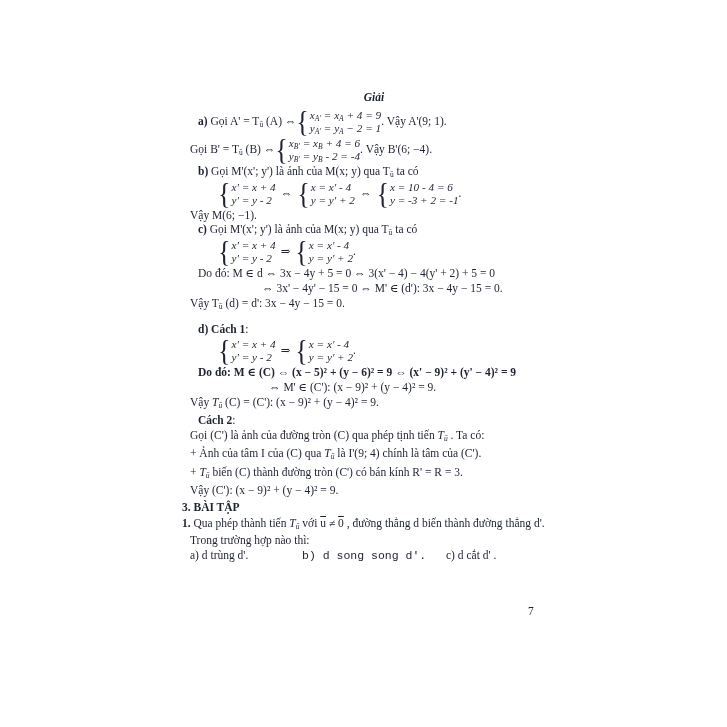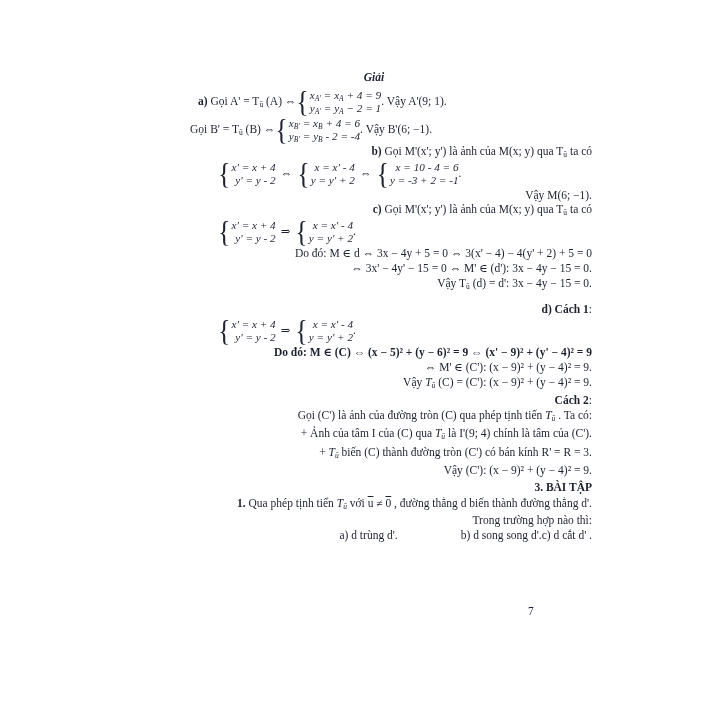--- a/index.html
+++ b/index.html
@@ -2,36 +2,36 @@
 <html><head>
 <meta charset="utf-8">
 <style>
   html,body{margin:0;padding:0;}
   body{
     width:727px;height:727px;background:#ffffff;overflow:hidden;
     font-family:"Liberation Serif","DejaVu Serif",serif;
     color:#1e2230;font-size:11.5px;
   }
   .page{position:relative;width:727px;height:727px;background:#ffffff;}
-  .content{position:absolute;left:182px;top:70px;width:410px;}
-  .line{line-height:13.8px;margin:1px 0;white-space:nowrap;text-align:right;}
+  .content{position:absolute;left:182px;top:90px;width:410px;}
+  .line{line-height:13.8px;margin:1px 0;white-space:nowrap;}
   .title{text-align:center;font-weight:bold;font-style:italic;padding-right:26px;margin-bottom:4px;}
   .bold{font-weight:bold;}
   .ital{font-style:italic;}
   .ov{text-decoration:overline;}
   sub{font-size:7.5px;vertical-align:-2px;line-height:0;}
   .sys{display:flex;align-items:center;margin:2px 0;}
   .brace{font-size:26px;line-height:24px;transform:scaleY(1.15);display:inline-block;margin:0 1px 0 0;font-weight:normal;}
   .col{display:inline-flex;flex-direction:column;}
   .row{font-style:italic;line-height:13px;font-size:11.2px;}
   .connector{padding:0 5px;}
   .lead,.tail{white-space:nowrap;}
   .row3 span{display:inline-block;}
   .row3 .c0{width:112px;}
-  .row3 .c1{width:144px;}
+  .row3 .c1{width:144px;font-family:Liberation Mono, monospace;}
   .page-number{position:absolute;left:528px;top:605px;font-size:11.5px;}
 </style>
 </head>
 <body>
 
 <div class="page">
   <div class="content" id="doc-content">
       <div class="line title"><span class="bold ital">Giải</span></div>
       <div class="line sys" style="margin-left: 16px;">
         <span class="lead"><span class="bold">a) </span><span>Gọi A' = T</span><sub>ū</sub><span> (A) ⇔ </span></span>
@@ -42,21 +42,21 @@
         </span>
         <span class="tail"><span>. Vậy A'(9; 1).</span></span>
       </div>
       <div class="line sys" style="margin-left: 8px;">
         <span class="lead"><span>Gọi B' = T</span><sub>ū</sub><span> (B) ⇔ </span></span>
         <span class="brace">{</span>
         <span class="col">
           <div class="row"><span>x</span><sub>B'</sub><span> = x</span><sub>B</sub><span> + 4 = 6</span></div>
           <div class="row"><span>y</span><sub>B'</sub><span> = y</span><sub>B</sub><span> - 2 = -4</span></div>
         </span>
-        <span class="tail"><span>. Vậy B'(6; −1).</span></span>
+        <span class="tail"><span>. Vậy B'(6; −4).</span></span>
       </div>
       <div class="line" style="margin-left: 16px;"><span class="bold">b) </span><span>Gọi M'(x'; y') là ảnh của M(x; y) qua T</span><sub>ū</sub><span> ta có</span></div>
       <div class="line sys" style="margin-left: 36px;">
         <span class="brace">{</span>
         <span class="col">
           <div class="row"><span>x' = x + 4</span></div>
           <div class="row"><span>y' = y - 2</span></div>
         </span>
         <span class="connector">⇔</span>
         <span class="brace">{</span>
@@ -108,18 +108,18 @@
       </div>
       <div class="line" style="margin-left: 16px; font-weight: bold;"><span>Do đó: M ∈ (C) ⇔ (x − 5)² + (y − 6)² = 9 ⇔ (x' − 9)² + (y' − 4)² = 9</span></div>
       <div class="line" style="margin-left: 87px;"><span>⇔ M' ∈ (C'): (x − 9)² + (y − 4)² = 9.</span></div>
       <div class="line" style="margin-left: 8px;"><span>Vậy </span><span class="ital">T</span><sub class="ital">ū</sub><span> (C) = (C'): (x − 9)² + (y − 4)² = 9.</span></div>
       <div class="line" style="margin-left: 16px; margin-top: 4px;"><span class="bold">Cách 2</span><span>:</span></div>
       <div class="line" style="margin-left: 8px;"><span>Gọi (C') là ảnh của đường tròn (C) qua phép tịnh tiến </span><span class="ital">T</span><sub class="ital">ū</sub><span> . Ta có:</span></div>
       <div class="line" style="margin-left: 8px; margin-top: 5px;"><span>+ Ảnh của tâm I của (C) qua </span><span class="ital">T</span><sub class="ital">ū</sub><span> là I'(9; 4) chính là tâm của (C').</span></div>
       <div class="line" style="margin-left: 8px; margin-top: 5px;"><span>+ </span><span class="ital">T</span><sub class="ital">ū</sub><span> biến (C) thành đường tròn (C') có bán kính R' = R = 3.</span></div>
       <div class="line" style="margin-left: 8px; margin-top: 4px;"><span>Vậy (C'): (x − 9)² + (y − 4)² = 9.</span></div>
       <div class="line" style="margin-left: 0px; margin-top: 3px;"><span class="bold">3. BÀI TẬP</span></div>
-      <div class="line" style="margin-left: 0px; margin-top: 2px;"><span class="bold">1. </span><span>Qua phép tịnh tiến </span><span class="ital">T</span><sub class="ital">ū</sub><span> với </span><span class="ov">u</span><span> ≠ </span><span class="ov">0</span><span> , đường thẳng d biến thành đường thẳng d'.</span></div>
+      <div class="line" style="margin-left: 0px; margin-top: 2px;"><span class="bold">1. </span><span>Qua phép thành tiến </span><span class="ital">T</span><sub class="ital">ū</sub><span> với </span><span class="ov">u</span><span> ≠ </span><span class="ov">0</span><span> , đường thẳng d biến thành đường thẳng d'.</span></div>
       <div class="line" style="margin-left: 8px; margin-top: 4px;"><span>Trong trường hợp nào thì:</span></div>
       <div class="line row3" style="margin-left: 8px;"><span class="c0">a) d trùng d'.</span><span class="c1">b) d song song d'.</span><span class="c2">c) d cắt d' .</span></div>
     </div>
   <span class="page-number">7</span>
 </div>
 
 </body></html>

